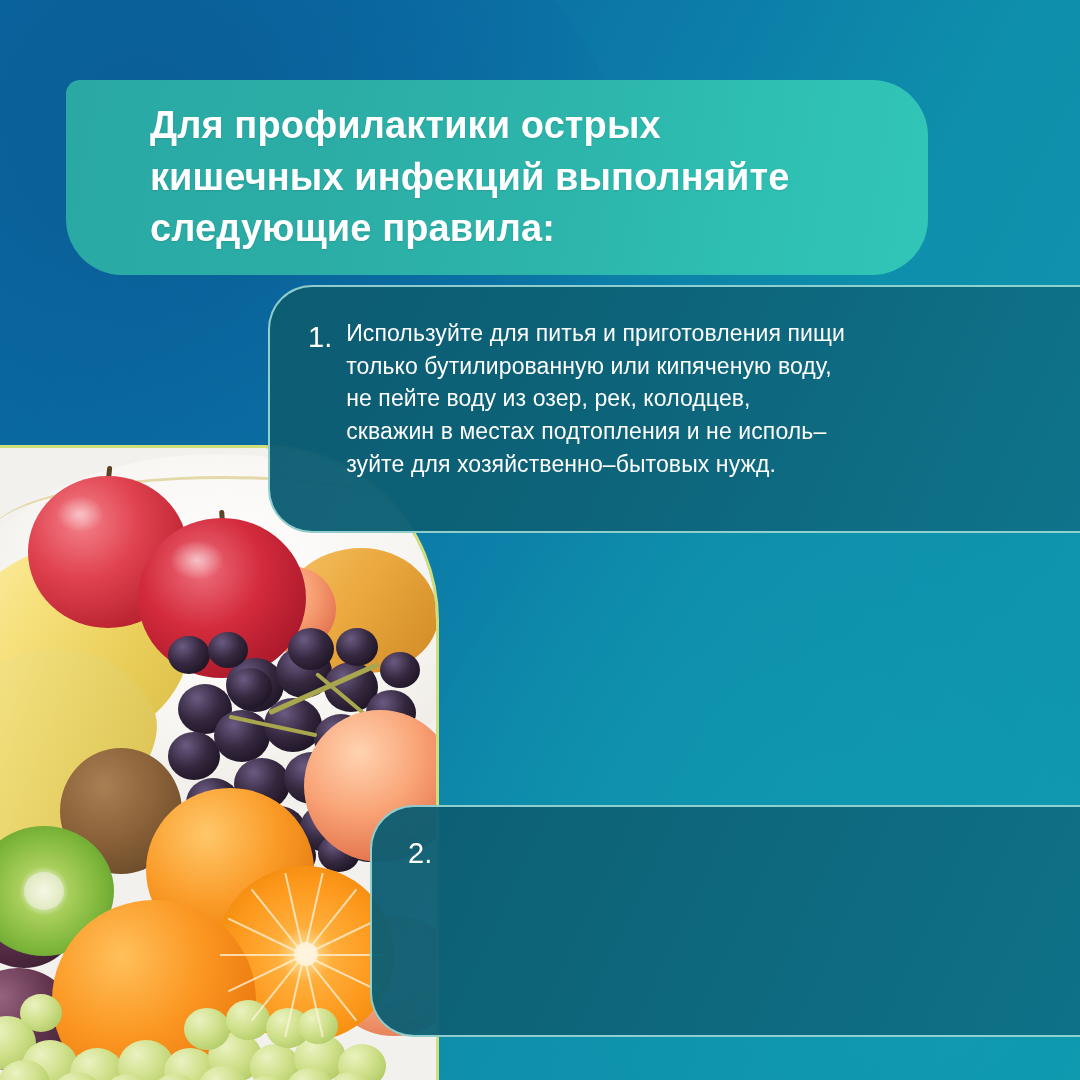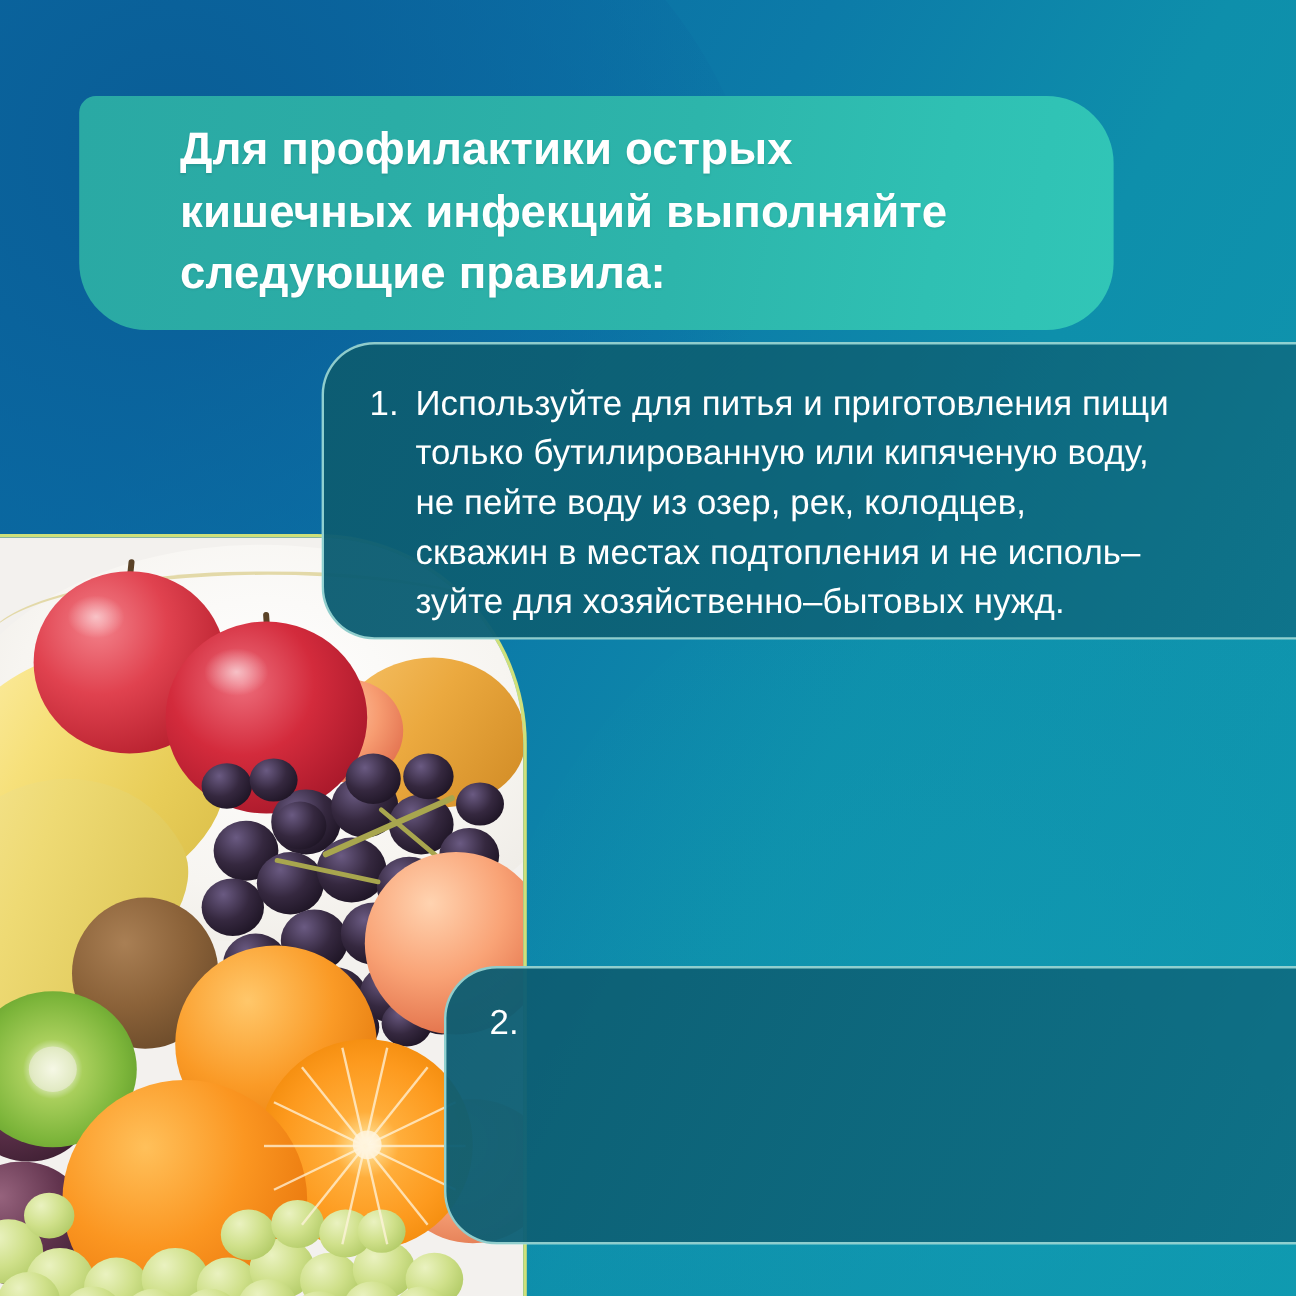--- a/index.html
+++ b/index.html
@@ -249,21 +249,21 @@
   }
   .item-num {
     flex: 0 0 auto;
     font-size: 29px;
     line-height: 1.42;
     font-weight: normal;
     margin-right: 14px;
     color: #ffffff;
   }
   .item-text {
-    font-size: 29px;
+    font-size: 23px;
     line-height: 1.42;
     font-weight: normal;
     color: #ffffff;
     white-space: pre-line;
     letter-spacing: 0.1px;
   }
 </style>
 </head>
 <body>
 

